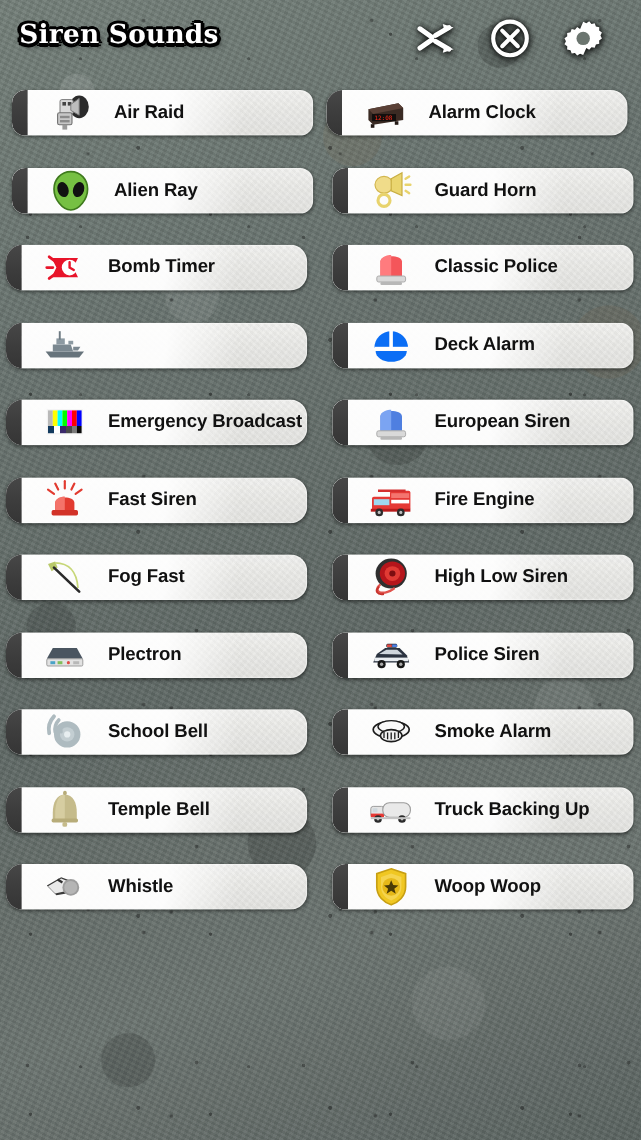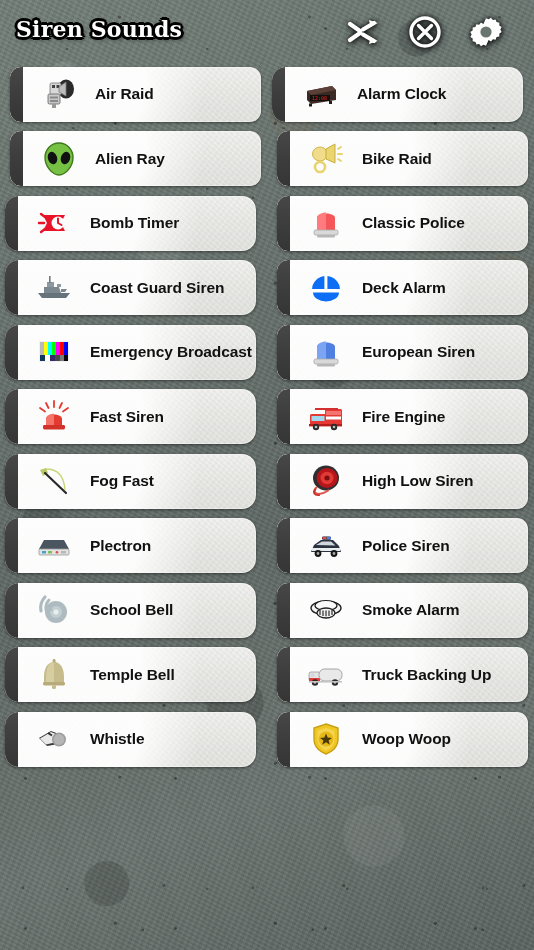--- a/index.html
+++ b/index.html
@@ -74,21 +74,21 @@
   
   #grid{
     position:absolute;left:0;top:62px;width:534px;
     display:flex;flex-wrap:wrap;
     padding:0;
   }
   .cell{width:267px;height:64.5px;box-sizing:border-box;display:flex;align-items:center;}
   .card{
     position:relative;
     margin-left:10px;margin-right:6px;
-    height:55px;flex:1;
+    height:38px;flex:1;
     border-radius:11px;
     background:
       radial-gradient(circle at 22% 28%, rgba(255,255,255,.9) 0 40%, rgba(0,0,0,0) 70%),
       repeating-linear-gradient(41deg, rgba(0,0,0,.022) 0 2px, rgba(255,255,255,.03) 2px 4px),
       repeating-linear-gradient(128deg, rgba(0,0,0,.018) 0 3px, rgba(255,255,255,.02) 3px 5px),
       linear-gradient(180deg,#f2f2f0 0%,#eaeae7 45%,#e3e3e0 100%);
     box-shadow:0 1px 3px rgba(0,0,0,.45), 0 0 0 1px rgba(255,255,255,.35) inset;
     overflow:hidden;
     display:flex;align-items:center;
     cursor:pointer;
@@ -207,21 +207,21 @@
         <div class="card">
           <div class="tab"></div>
           <div class="icon">
             <svg width="38" height="38" viewBox="0 0 38 38">
         <ellipse cx="13" cy="14" rx="7.5" ry="7" fill="#f0dc8a" stroke="#d2b64e" stroke-width="1"></ellipse>
         <path d="M19 9 L28 4 L28 23 L19 19 Z" fill="#ead56f" stroke="#c8ae42" stroke-width="1"></path>
         <circle cx="13" cy="27" r="5" fill="none" stroke="#e8d36d" stroke-width="2.6"></circle>
         <path d="M31 9 L34 7 M31 14 L35 14 M31 19 L34 21" stroke="#e8d36d" stroke-width="2" stroke-linecap="round"></path>
       </svg>
           </div>
-          <div class="label">Bike Raid</div>
+          <div class="label">Guard Horn</div>
         </div>
       </div>
       <div class="cell right">
         <div class="card">
           <div class="tab"></div>
           <div class="icon">
             <svg width="38" height="38" viewBox="0 0 38 38">
         <path d="M8 11 L30 11 L26 19 L30 27 L8 27 L12 19 Z" fill="#e8142a"></path>
         <circle cx="23" cy="19" r="6.5" fill="#fff"></circle>
         <path d="M23 14.5 L23 19 L26.5 21" stroke="#e8142a" stroke-width="2" fill="none" stroke-linecap="round"></path>
@@ -251,21 +251,20 @@
           <div class="icon">
             <svg width="38" height="38" viewBox="0 0 38 38">
         <path d="M3 24 L35 24 L31 29 L7 29 Z" fill="#66737b"></path>
         <path d="M9 24 L9 18 L24 18 L26 24 Z" fill="#7b8890"></path>
         <rect x="12" y="13" width="7" height="5" fill="#8c99a1"></rect>
         <rect x="14" y="7" width="1.6" height="7" fill="#6d7a82"></rect>
         <rect x="22" y="15" width="4" height="3" fill="#8c99a1"></rect>
         <path d="M26 20 L32 20 L30 23 L26 23 Z" fill="#7b8890"></path>
       </svg>
           </div>
-          <div class="label">Coast Guard Siren</div>
         </div>
       </div>
       <div class="cell">
         <div class="card">
           <div class="tab"></div>
           <div class="icon">
             <svg width="38" height="38" viewBox="0 0 38 38">
         <path d="M5 21 A14 14 0 0 1 33 21 Z" fill="#0b6ef5"></path>
         <path d="M5 21 A14 14 0 0 1 33 21 Z" fill="none"></path>
         <rect x="17.4" y="6" width="3" height="15" fill="#fff"></rect>

